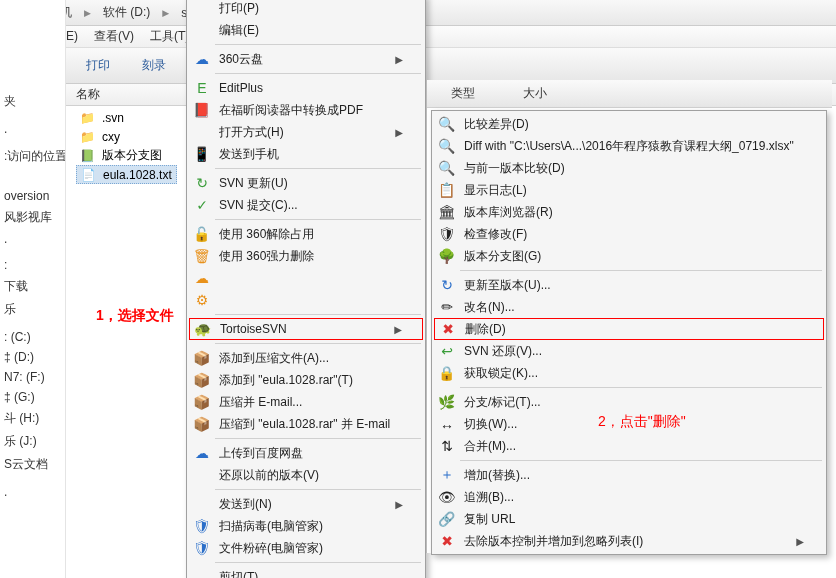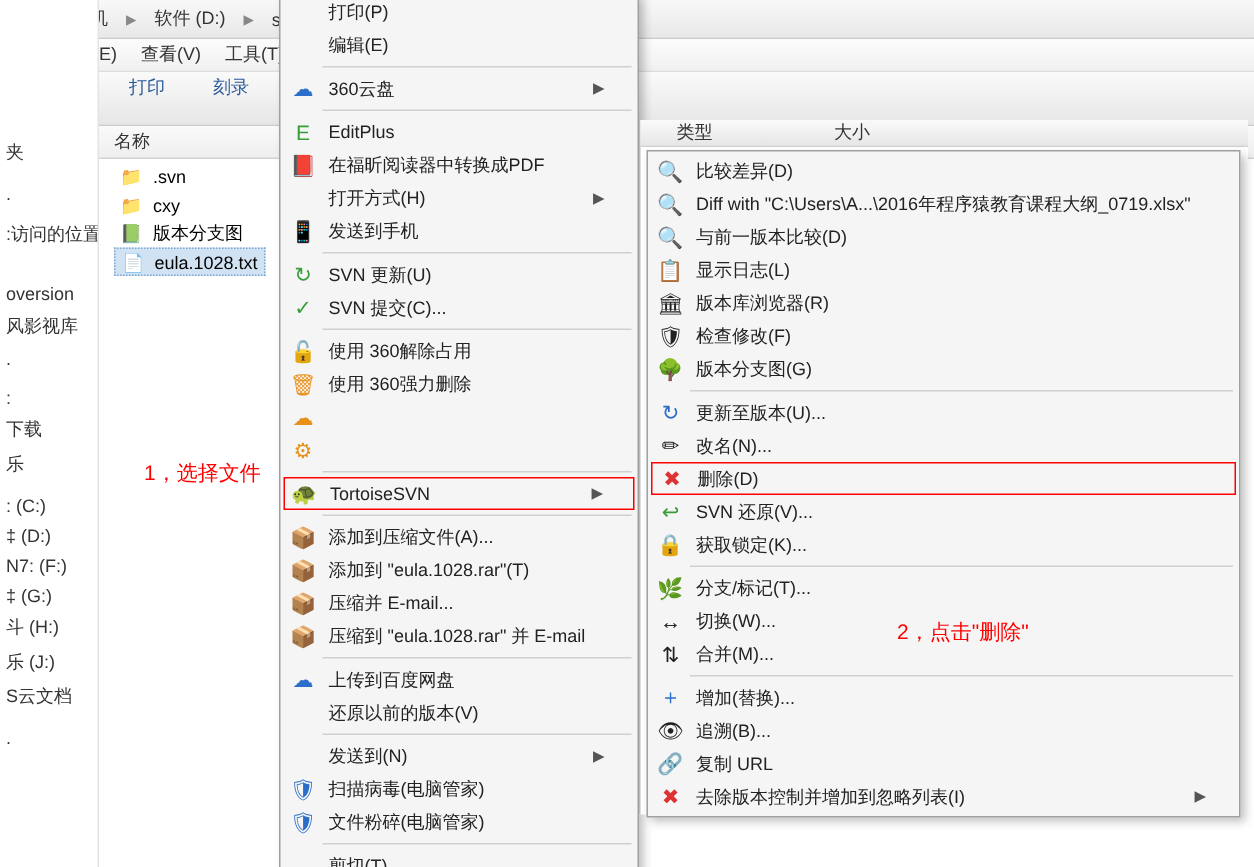--- a/index.html
+++ b/index.html
@@ -5,21 +5,21 @@
     * { margin: 0; padding: 0; box-sizing: border-box; font-family: "Microsoft YaHei", SimSun, Arial, sans-serif; font-size: 12px; }
     body { background: #fff; width: 836px; height: 578px; overflow: hidden; position: relative; }
     
     .breadcrumb { height: 26px; background: linear-gradient(#f8f8f8, #e8e8e8); border-bottom: 1px solid #ccc; padding-left: 30px; display: flex; align-items: center; }
     .breadcrumb span { padding: 0 6px; color: #333; }
     .breadcrumb .sep { color: #888; font-size: 9px; }
     
     .menubar { height: 22px; background: linear-gradient(#fcfcfc,#f0f0f0); border-bottom: 1px solid #ddd; display: flex; align-items: center; padding-left: 30px; }
     .menubar span { padding: 2px 8px; color: #333; }
     
-    .toolbar { height: 36px; background: linear-gradient(#fafafa,#e6e6e6); border-bottom:1px solid #ccc; display:flex; align-items:flex-start; padding-left:8px; gap:12px;}
+    .toolbar { height: 36px; background: linear-gradient(#fafafa,#e6e6e6); border-bottom:1px solid #ccc; display:flex; align-items:center; padding-left:8px; gap:12px;}
     .toolbar .btn { display:flex; align-items:center; gap:4px; padding:2px 10px; color:#2a5a9a;}
     .toolbar .btn .arrow { font-size:8px; color:#555;}
     
     .main { position: absolute; top: 0; left: 0; right: 0; bottom: 0; display: flex; }
     .left-tree { width: 66px; padding-top: 90px; background:#fff; border-right:1px solid #e4e4e4; overflow:hidden;}
     .tree-item { padding:3px 4px; font-size:12px; color:#333; white-space:nowrap; display:flex; align-items:center; gap:2px;}
     
     .file-area { flex:1; position: relative; }
     .header-row { position:absolute; top:84px; left:0; right:0; height:22px; background:linear-gradient(#fafafa,#eee); border-bottom:1px solid #d0d0d0; display:flex; align-items:center;}
     .header-row .col { padding:0 10px; color:#333; }
@@ -28,21 +28,21 @@
     .file-row.selected { background:#d1e2f2; border:1px dotted #7aa7d4;}
     .file-icon { width:16px; height:16px; display:inline-flex; align-items:center; justify-content:center;}
     
     .context-menu { position:absolute; background:#f5f5f5; border:1px solid #a0a0a0; box-shadow:3px 3px 6px rgba(0,0,0,.25); padding:2px;}
     .cm-item { display:flex; align-items:center; height:22px; padding:0 20px 0 4px; gap:8px; color:#222; white-space:nowrap;}
     .cm-icon { width:18px; height:18px; display:inline-flex; align-items:center; justify-content:center; font-size:14px;}
     .cm-sep { height:1px; background:#d0d0d0; margin:3px 2px 3px 26px;}
     .cm-item .arrow { margin-left:auto; color:#555; font-size:10px;}
     .cm-item.highlight { border:1px solid red;}
     
-    .sub-header { background:linear-gradient(#fafafa,#e6e6e6); height:18px; border-bottom:1px solid #d0d0d0; display:flex; align-items:flex-start;gap:33px;}
+    .sub-header { background:linear-gradient(#fafafa,#e6e6e6); height:28px; border-bottom:1px solid #d0d0d0; display:flex; align-items:center;}
     .sub-header span { padding:0 24px; color:#333;}
     .folder-label { padding:4px 10px; color:#333;}
     
     .annotation { position:absolute; color:red; font-size:14px;}
     
     .icon-blue{color:#2a6ec9;} .icon-green{color:#3a9d3a;} .icon-orange{color:#e8911a;} .icon-red{color:#d33;}
   </style>
 </head>
 <body>
 
@@ -321,14 +321,14 @@
         <span>复制 URL</span>
       </div>
       <div class="cm-item">
         <span class="cm-icon icon-red">✖</span>
         <span>去除版本控制并增加到忽略列表(I)</span>
         <span class="arrow">▶</span>
       </div>
     </div>
 </div>
 
-<div class="annotation" style="left:96px; top:307px;">1，选择文件</div>
+<div class="annotation" style="left:96px; top:307px;font-weight:bold;">1，选择文件</div>
 <div class="annotation" style="left:598px; top:413px;">2，点击"删除"</div>
 
 </body></html>

